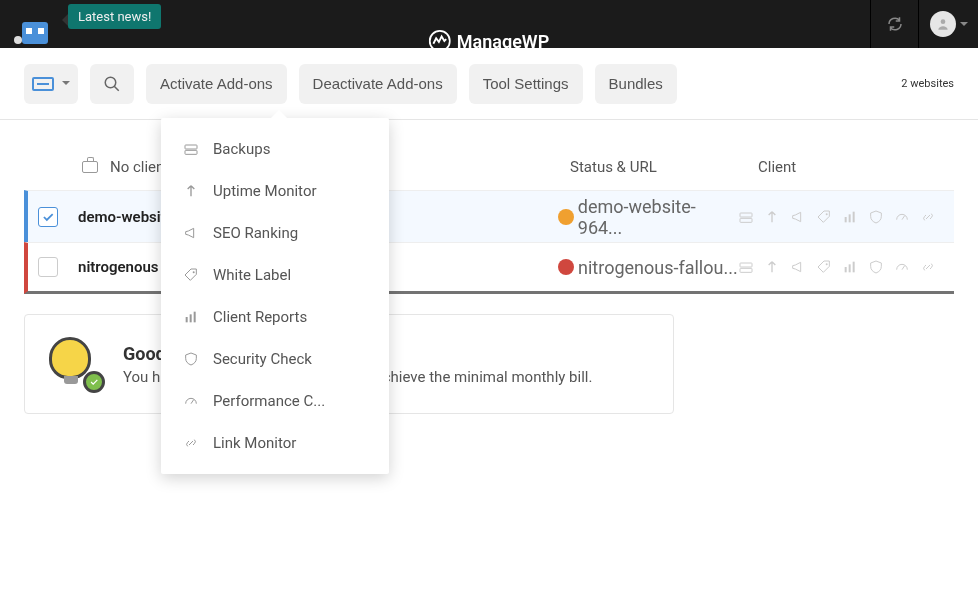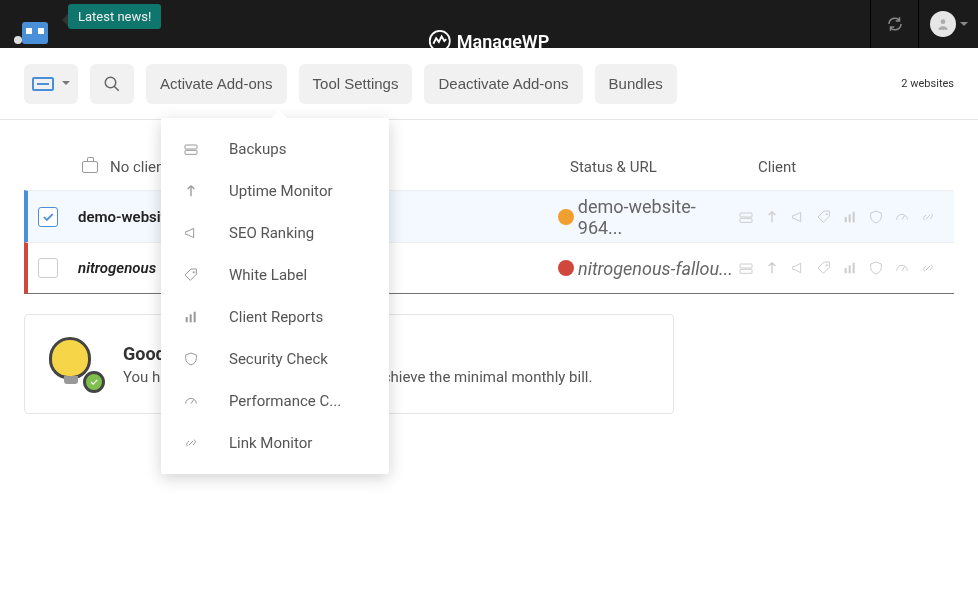--- a/index.html
+++ b/index.html
@@ -27,21 +27,21 @@
 .tb-caret { border:4px solid transparent; border-top-color:#777; margin-top:3px;}
 .count-label { margin-left: auto; font-size: 11px; color: #333; }
 
 .content { padding: 24px 24px 0 24px; }
 .list-header { display: grid; grid-template-columns: 50px 480px 180px 1fr; align-items: center; height: 46px; font-size: 15px; color: #555; gap: 8px; }
 .hdr-client { display:flex; align-items:center; gap:12px;}
 .briefcase { width:16px; height:12px; border:1.5px solid #999; border-radius:2px; position:relative;}
 .briefcase::before{content:""; position:absolute; top:-5px; left:4px; width:5px; height:3px; border:1.5px solid #999; border-bottom:none; border-radius:2px 2px 0 0;}
 
 .row { display: grid; grid-template-columns: 50px 480px 180px 1fr; align-items: center; height: 52px; border-top: 1px solid #eee; border-left: 4px solid transparent; }
-.row:last-of-type { border-bottom: 1px solid #737373; font-style: italic; }
+.row:last-of-type { border-bottom: 3px solid #737373; }
 .row.sel { background: #f4f9ff; border-left-color: #4a90d9; }
 .row.red { border-left-color: #d0473e; }
 .chk { width: 20px; height: 20px; border:1px solid #ccc; border-radius:3px; margin-left:10px; display:flex; align-items:center; justify-content:center; background:#fff;}
 .chk.on { border-color:#4a90d9; }
 .chk.on svg { display:block;}
 .chk svg { display:none; }
 .site-name { font-size: 15px; font-weight: 600; color: #222; }
 .url-cell { display:flex; align-items:center; gap:4px; font-size:18px; color:#666;}
 .globe { width:16px; height:16px; border-radius:50%; }
 .globe.y { background: #f0a030; }
@@ -52,21 +52,21 @@
 .banner { margin-top: 20px; border:1px solid #e5e5e5; border-radius:4px; padding: 22px 24px; display:flex; align-items:center; gap:24px; width:650px;}
 .bulb-wrap { width:50px; height:54px; position:relative;}
 .bulb { width:42px; height:42px; background:#f6d548; border-radius:50% 50% 45% 45%; border:3px solid #444; position:relative;}
 .bulb::after{content:""; position:absolute; bottom:-8px; left:12px; width:14px; height:8px; background:#999; border-radius:0 0 3px 3px;}
 .check-badge { position:absolute; bottom:-2px; right:-6px; width:22px; height:22px; background:#7fbf4d; border:3px solid #444; border-radius:50%; display:flex; align-items:center; justify-content:center;}
 .banner-txt h3 { font-size:18px; color:#333; margin-bottom:4px; font-weight:700;}
 .banner-txt p { font-size:15px; color:#555;}
 
 .dropdown { position: absolute; left: 161px; top: 118px; width: 228px; background: #fff; box-shadow: 0 4px 16px rgba(0,0,0,0.18); border-radius:2px; z-index: 100; padding: 10px 0;}
 .dropdown::before { content:""; position:absolute; top:-8px; left:110px; border:8px solid transparent; border-bottom-color:#fff; border-top:none;}
-.dd-item { height:42px; display:flex; align-items:center; padding: 0 22px; gap:30px; font-size:15px; color:#555; cursor:pointer; white-space:nowrap; overflow:hidden; text-overflow:ellipsis;}
+.dd-item { height:42px; display:flex; align-items:center; padding: 0 22px; gap:14px; font-size:15px; color:#555; cursor:pointer; white-space:nowrap; overflow:hidden; text-overflow:ellipsis;}
 .dd-ico { width:16px; height:16px; color:#999; flex-shrink:0;}
 </style>
 </head>
 <body>
 
 <div class="topbar">
   <div class="mascot">
     <svg viewBox="0 0 55 40">
         <rect x="14" y="12" width="26" height="22" rx="3" fill="#4a90d9"></rect>
         <rect x="18" y="18" width="6" height="6" fill="#fff"></rect>
@@ -105,22 +105,22 @@
     <span class="filter-icon"></span>
     <span class="tb-caret"></span>
   </button>
   <button class="tb-btn search">
     <svg width="18" height="18" viewBox="0 0 24 24">
         <circle cx="10" cy="10" r="7" fill="none" stroke="#666" stroke-width="2"></circle>
         <line x1="15" y1="15" x2="21" y2="21" stroke="#666" stroke-width="2"></line>
       </svg>
   </button>
   <button class="tb-btn">Activate  Add-ons</button>
+  <button class="tb-btn">Deactivate  Add-ons</button>
   <button class="tb-btn">Tool Settings</button>
-  <button class="tb-btn">Deactivate  Add-ons</button>
   <button class="tb-btn">Bundles</button>
   <div class="count-label">2 websites</div>
 </div>
 
 <div class="content">
   <div class="list-header">
     <div></div>
     <div class="hdr-client">
       <span class="briefcase"></span>
       <span>No client</span>

